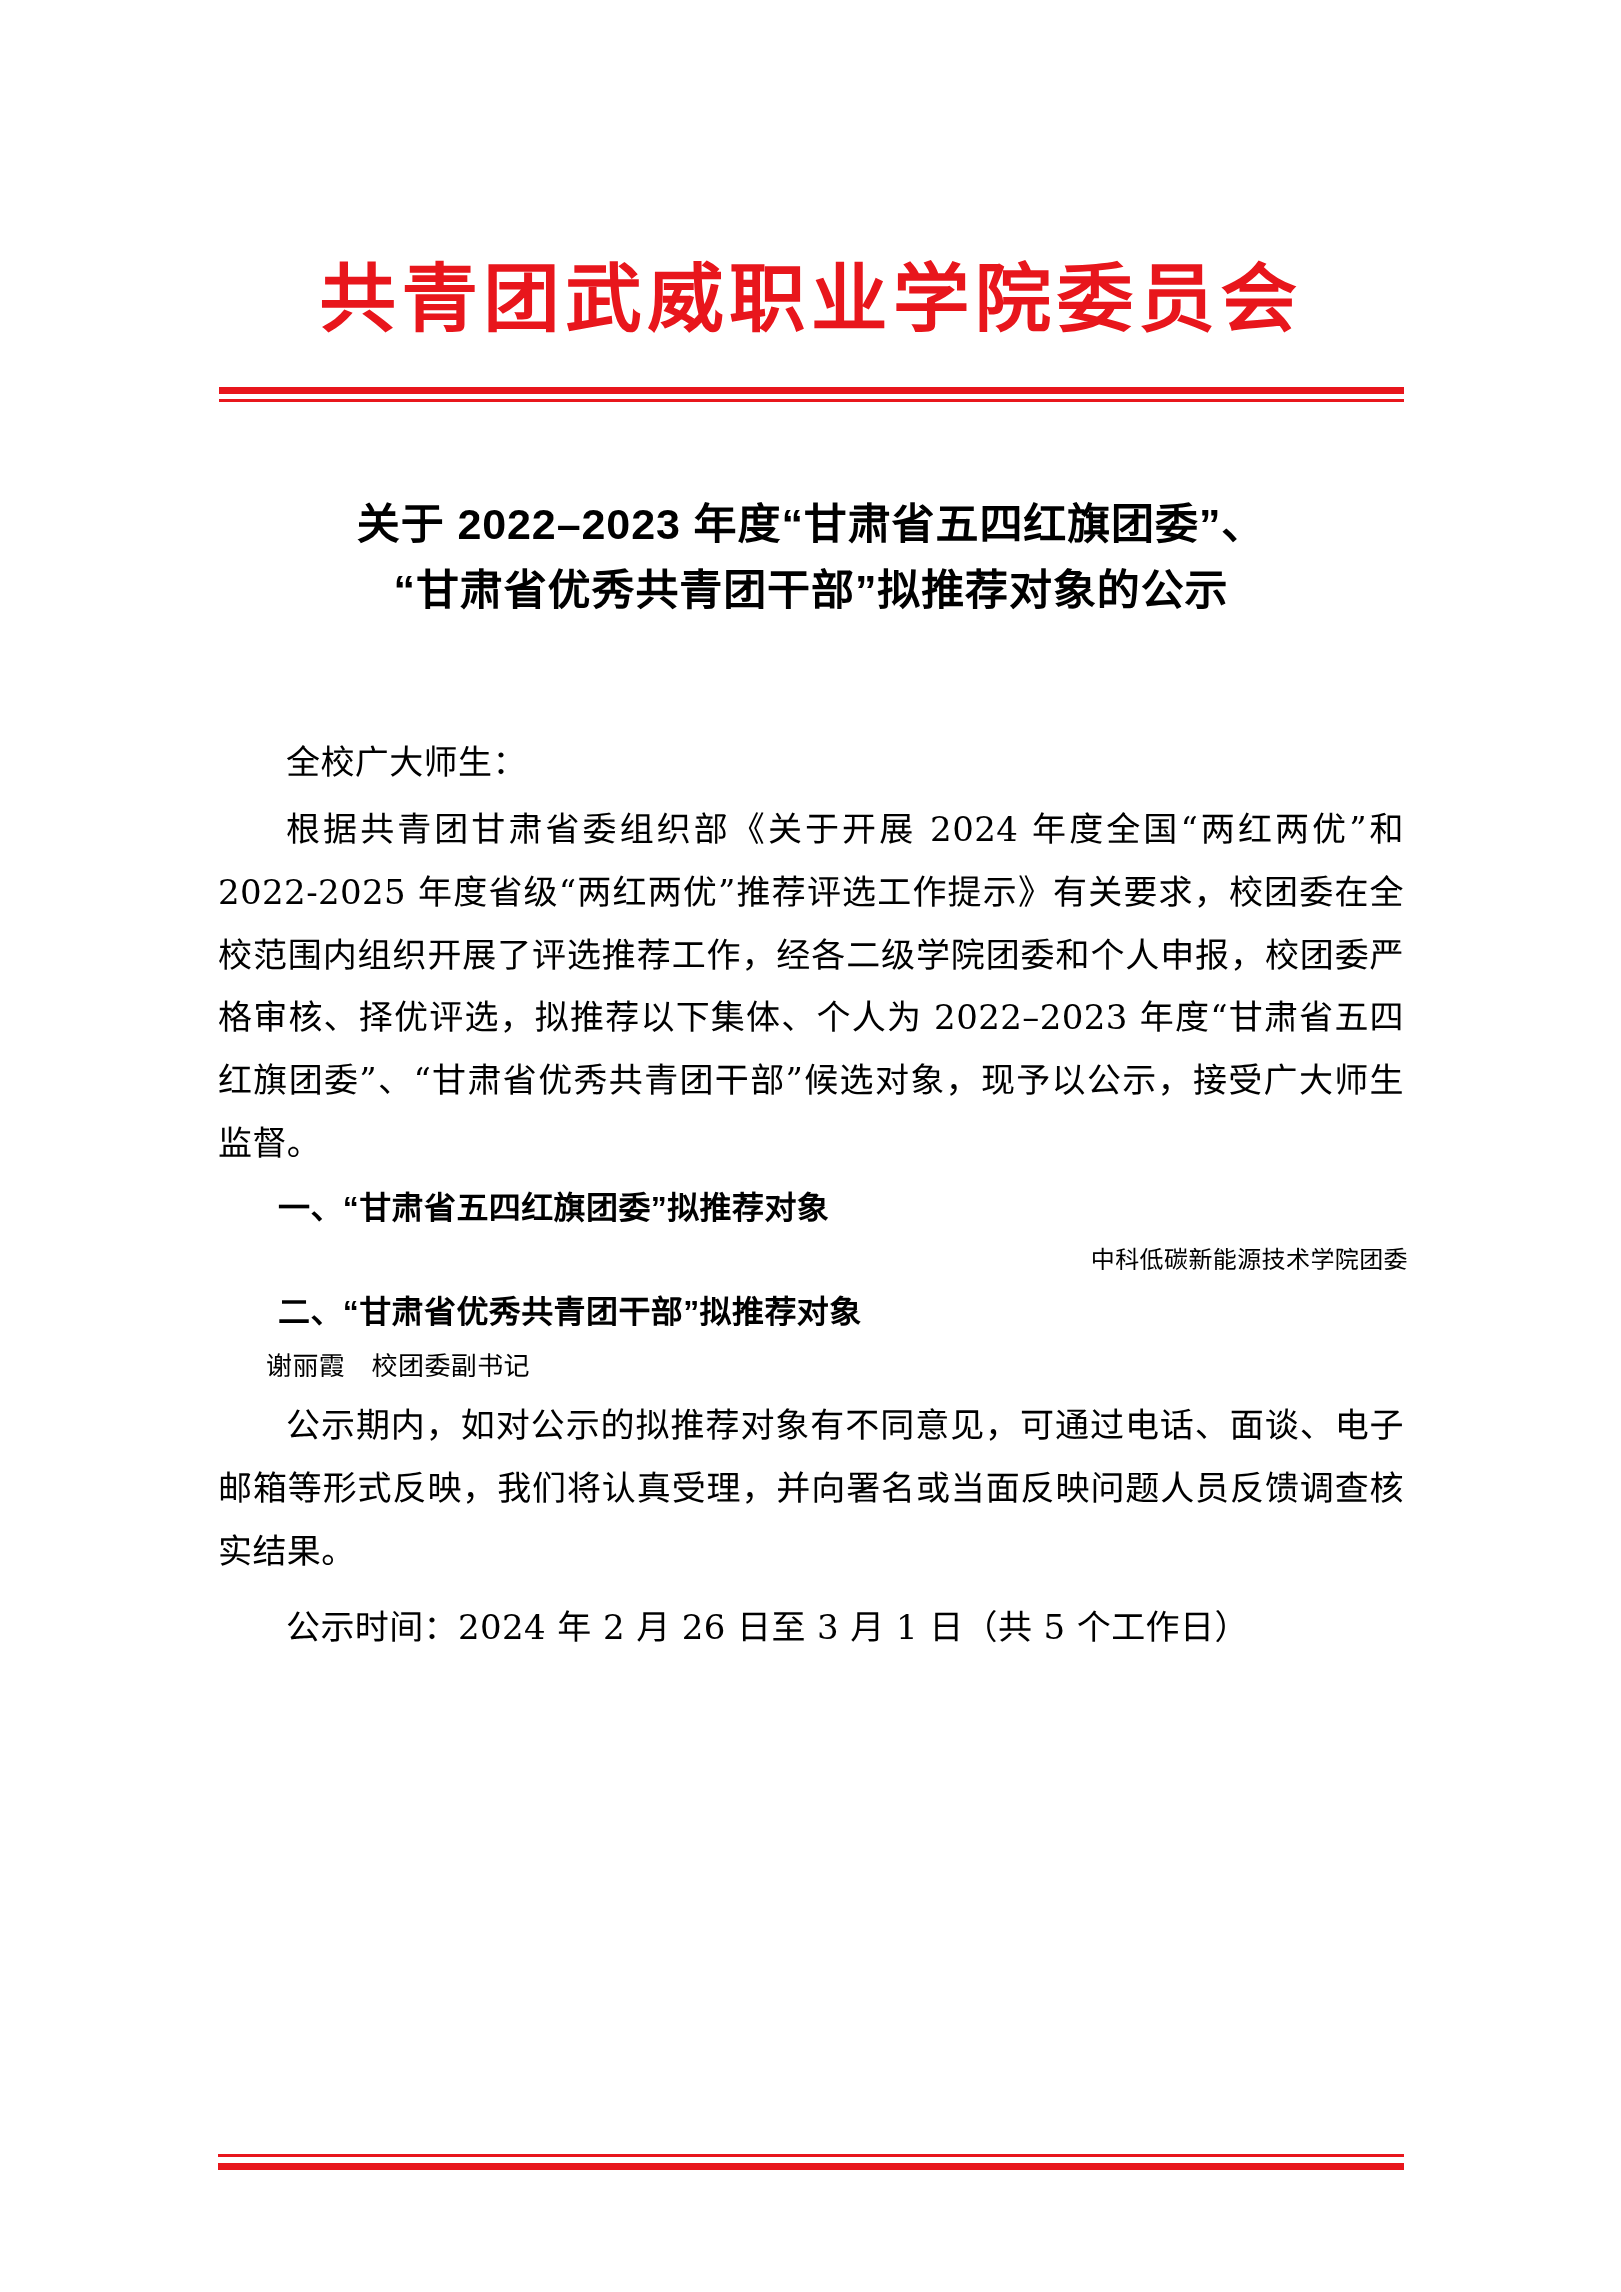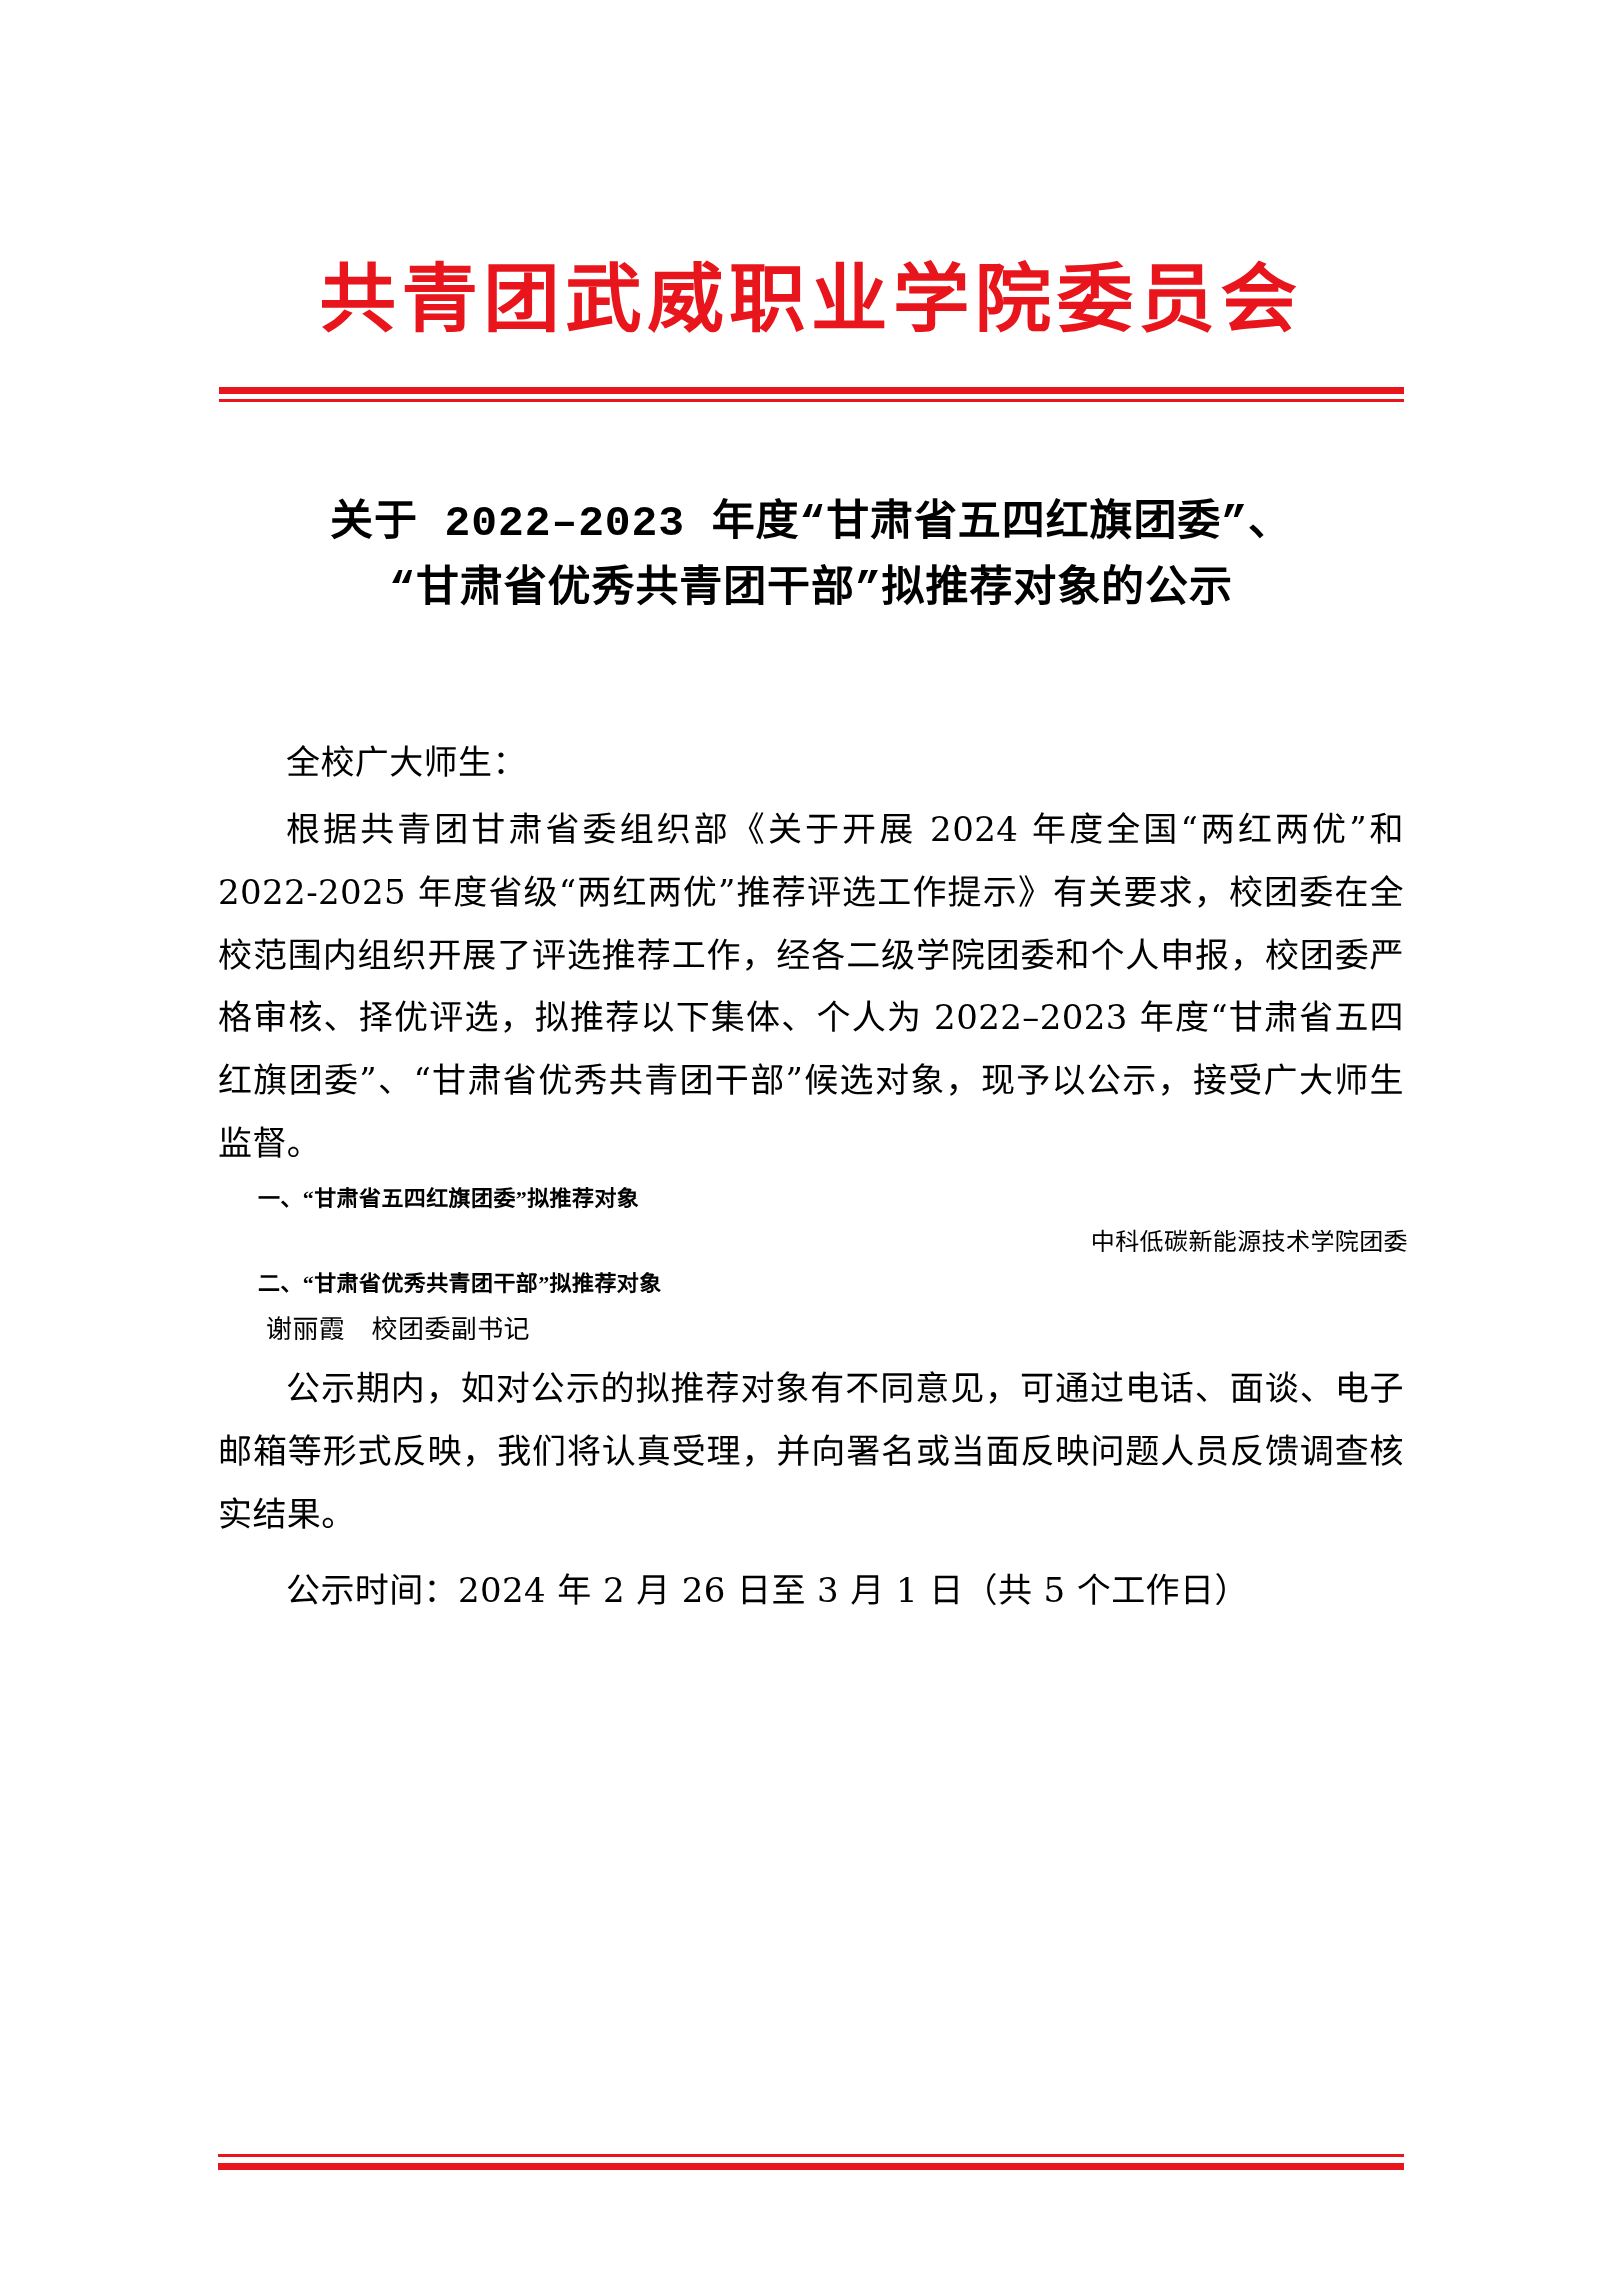--- a/index.html
+++ b/index.html
@@ -55,21 +55,21 @@
   }
   .letterhead-rule-thin {
     height: 2.7px;
     background: #e8161c;
   }
 
   
   .doc-title {
     margin-top: 89px;
     text-align: center;
-    font-family: Liberation Mono, monospace;
+    font-family: Liberation Sans, sans-serif;
     font-weight: bold;
     font-size: 43px;
     line-height: 1.55;
     letter-spacing: 0.9px;
   }
   .doc-title .line {
     display: block;
     white-space: nowrap;
   }
 
@@ -86,22 +86,22 @@
   }
   .para {
     text-indent: 2em;
     text-align: justify;
     text-justify: inter-ideograph;
     margin: 4px;
   }
   .subhead {
     text-indent: 2em;
     font-weight: bold;
-    font-family: Liberation Serif, serif;
-    font-size: 22px;
+    font-family: Liberation Sans, sans-serif;
+    font-size: 32px;
     margin: 0;
   }
   .listline {
     text-indent: 2em;
     font-family: "DejaVu Sans", "Liberation Sans", sans-serif;
     font-size: 24px;
     margin: 0;
     text-align: right;
   }
   .listline-serif {

